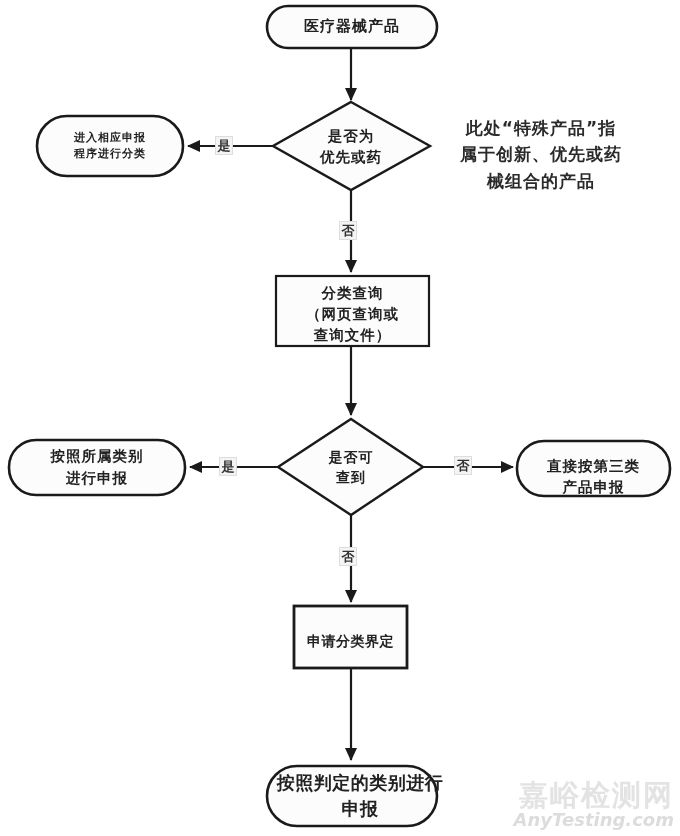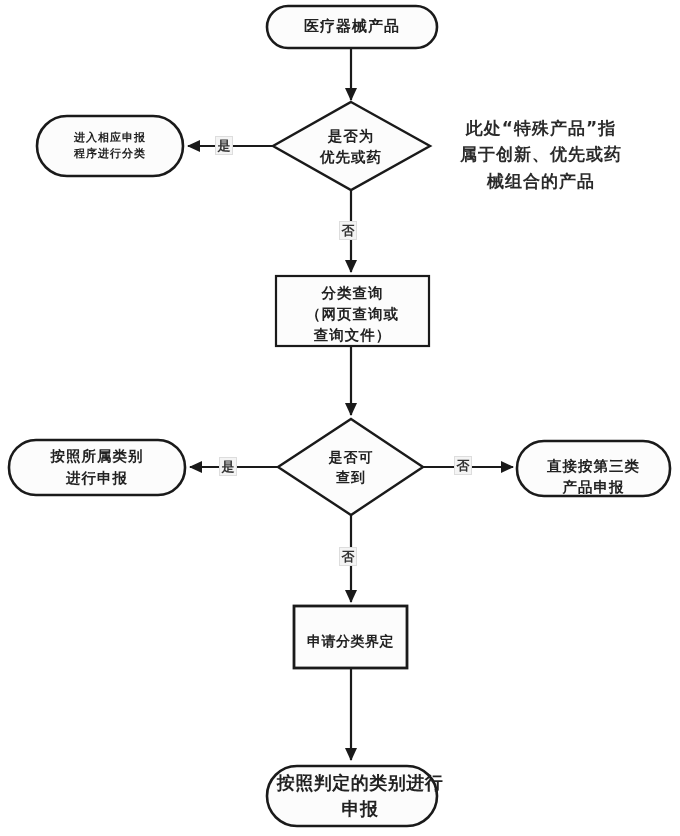--- a/index.html
+++ b/index.html
@@ -141,14 +141,18 @@
 
   <div class="node-text" style="left:267px; top:766px; width:170px; height:60px; font-size:18px; letter-spacing:0.5px;margin-left:8px;">按照判定的类别进行
 申报</div>
 
   <div class="edge-label" style="left:215px; top:136px;">是</div>
   <div class="edge-label" style="left:339px; top:221px;">否</div>
   <div class="edge-label" style="left:219px; top:457px;">是</div>
   <div class="edge-label" style="left:454px; top:456px;">否</div>
   <div class="edge-label" style="left:339px; top:547px;">否</div>
 
+  <div class="watermark">
+    <div class="wm-cn">嘉峪检测网</div>
+    <div class="wm-en">AnyTesting.com</div>
+  </div>
 
 </div>
 
 </body></html>

